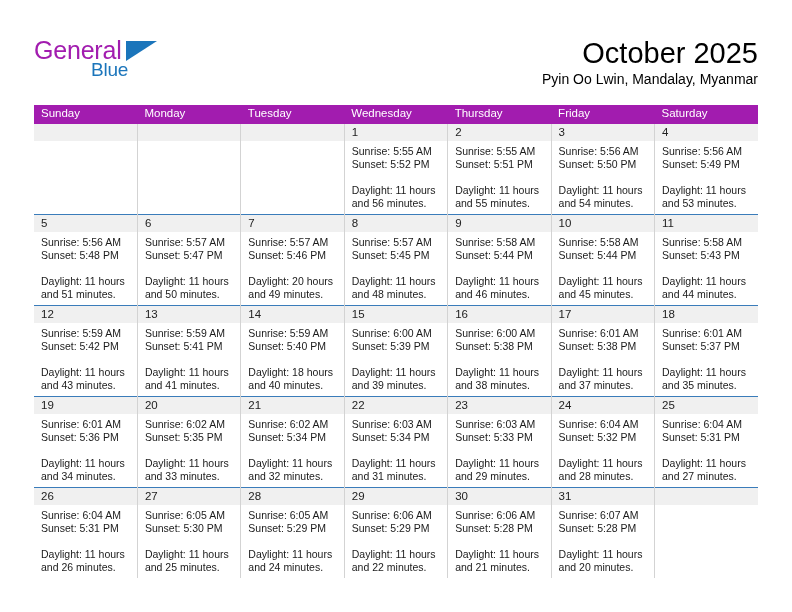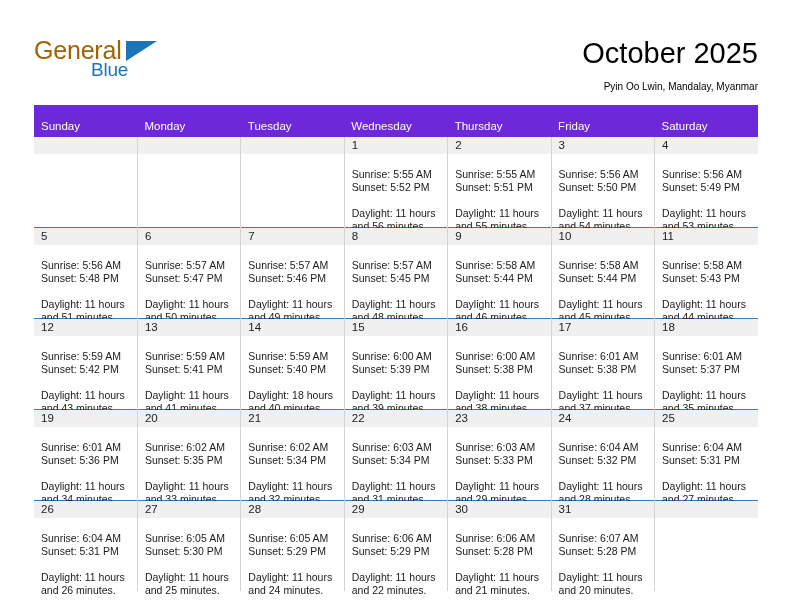--- a/index.html
+++ b/index.html
@@ -35,21 +35,21 @@
     top: 4px;
     width: 200px;
     height: 56px;
   }
   .logo-general {
     position: absolute;
     left: 0;
     top: 4px;
     font-size: 25px;
     letter-spacing: -0.2px;
-    color: #a16207;
+    color: #a21caf;
     font-family: "Liberation Sans", sans-serif;
   }
   .logo-tri {
     position: absolute;
     left: 92px;
     top: 9px;
     width: 0;
     height: 0;
     border-left: 31px solid #1b75bb;
     border-bottom: 20px solid transparent;
@@ -70,43 +70,42 @@
     top: 8px;
     text-align: right;
   }
   .cal-title {
     font-size: 29px;
     color: #000000;
     line-height: 34px;
     white-space: nowrap;
   }
   .cal-subtitle {
-    margin-top: 8px;
-    font-size: 10px;
+    font-size: 14px;
     color: #000000;
     line-height: 18px;
     white-space: nowrap;
   }
 
   
   .calendar {
     position: absolute;
     left: 34px;
     top: 105px;
     width: 724px;
     border-collapse: collapse;
     table-layout: fixed;
   }
   .calendar th {
-    background: #6d28d9;
+    background: #a21caf;
     color: #ffffff;
     font-size: 11.5px;
     font-weight: normal;
     text-align: left;
-    padding: 15px 0 5px 7px;
+    padding: 2px 0 5px 7px;
     height: 9px;
     border: none;
   }
   .calendar td {
     vertical-align: top;
     padding: 0;
     height: 90px;
     background: #ffffff;
     border-top: 1px solid #3a7cba;
     border-right: 1px solid #d3d3d3;
@@ -129,21 +128,21 @@
     height: 17px;
     line-height: 17px;
     padding-left: 7px;
     font-size: 11.5px;
     color: #222222;
   }
   .cell-empty .daynum {
     color: transparent;
   }
   .info {
-    padding: 14px 6px 0 7px;
+    padding: 4px 6px 0 7px;
     font-size: 10.5px;
     line-height: 13.1px;
     color: #1a1a1a;
   }
   .info div {
     white-space: nowrap;
   }
   .info .dl {
     white-space: normal;
     margin-top: 13px;
@@ -259,21 +258,21 @@
                 <div class="dl">Daylight: 11 hours and 50 minutes.</div>
               </div>
             </div>
           </td>
           <td>
             <div class="cell-inner">
               <span class="daynum">7</span>
               <div class="info">
                 <div>Sunrise: 5:57 AM</div>
                 <div>Sunset: 5:46 PM</div>
-                <div class="dl">Daylight: 11 hours and 49 minutes.</div>
+                <div class="dl">Daylight: 20 hours and 49 minutes.</div>
               </div>
             </div>
           </td>
           <td>
             <div class="cell-inner">
               <span class="daynum">8</span>
               <div class="info">
                 <div>Sunrise: 5:57 AM</div>
                 <div>Sunset: 5:45 PM</div>
                 <div class="dl">Daylight: 11 hours and 48 minutes.</div>

